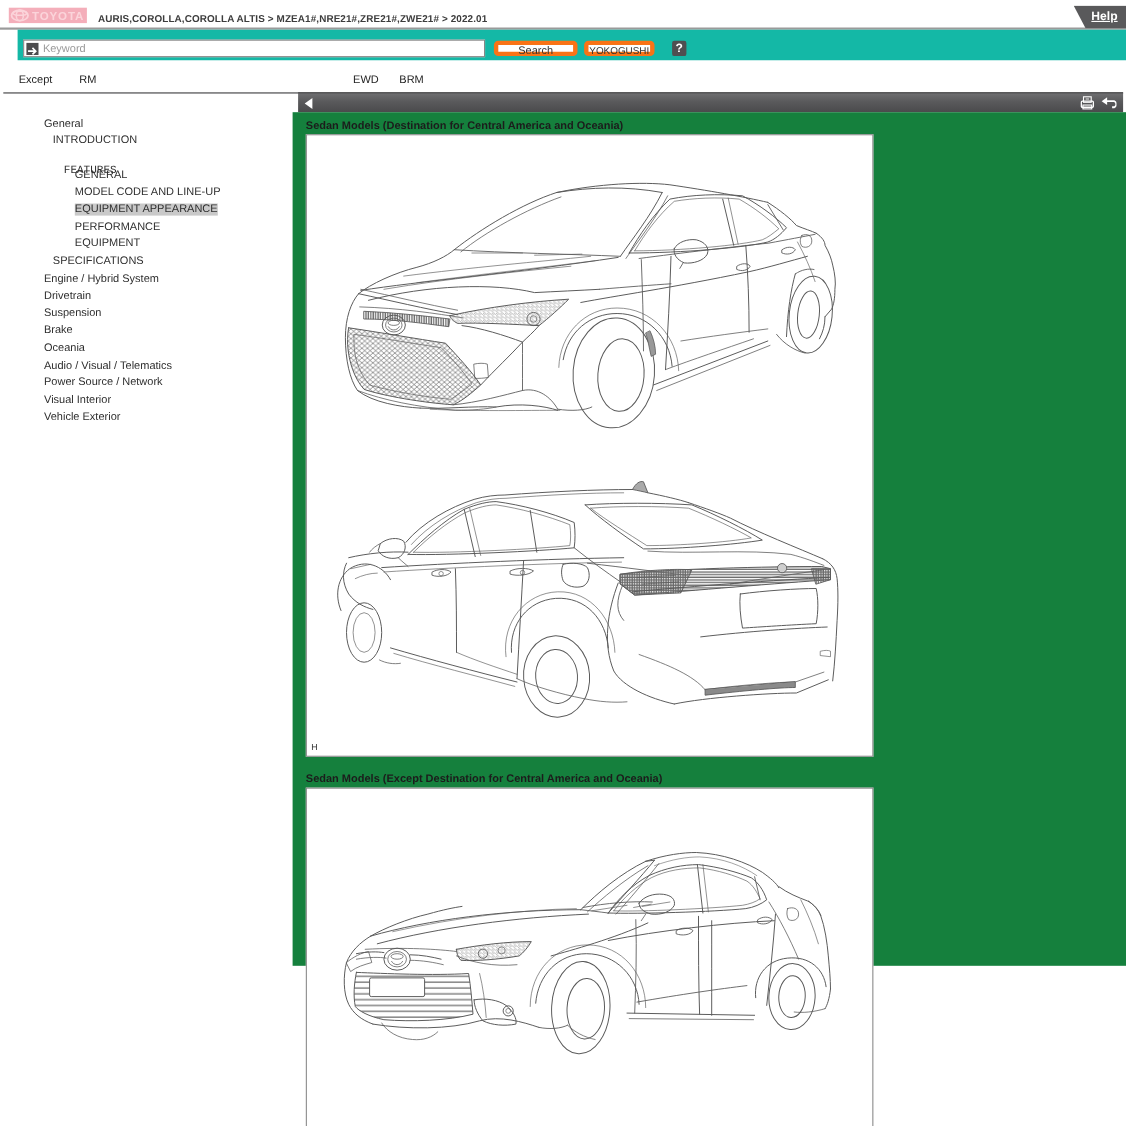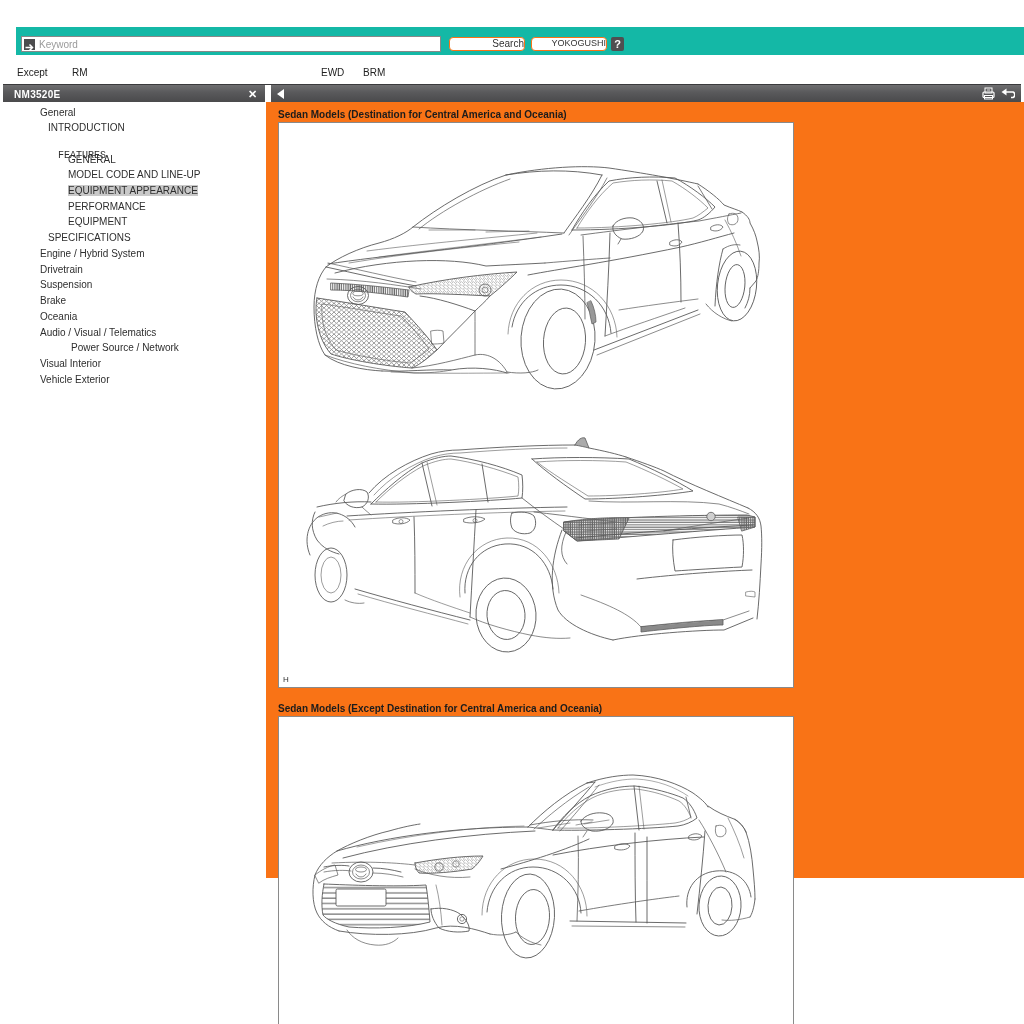--- a/index.html
+++ b/index.html
@@ -18,24 +18,24 @@
      clip-path:polygon(0 0, 100% 0, 100% 100%, 11px 100%); }
   #help span { position:absolute; right:8px; top:4px; color:#fff; font-size:11px; font-weight:bold;
      text-decoration:underline; }
 
   
   #searchrow { position:absolute; left:16px; top:27px; width:1024px; height:28px; background:#14b8a6; }
   #kwbox { position:absolute; left:5px; top:9px; width:420px; height:16px; background:#fff;
      border:1px solid #888; }
   #kwicon { position:absolute; left:2px; top:2px; width:11px; height:11px; background:#4c4c4e; }
   #kwph { position:absolute; left:17px; top:2px; font-size:10px; color:#9a9a9a; }
-  .btn { position:absolute; top:10px; height:14px; background:#fff; border:1px solid #f97316;
-     border-radius:4px; font-size:10px; color:#333; text-align:right; }
+  .btn { position:absolute; top:10px; height:14px; background:#fff; border:4px solid #f97316;
+     border-radius:4px; font-size:10px; color:#333; text-align:center; }
   #btnsearch { left:433px; width:76px; }
-  #btnyoko { left:515px; width:76px; font-size:9px; }
+  #btnyoko { left:515px; width:64px; font-size:9px; }
   #qicon { position:absolute; left:595px; top:10px; width:13px; height:14px; background:#4f4f51;
      color:#fff; font-size:11px; font-weight:bold; text-align:center; line-height:14px;
      border-radius:2px; }
 
   
   #tabs { position:absolute; left:0; top:55px; width:1024px; height:29px; background:#fff;
       font-size:10px; color:#222; }
   #tabs span { position:absolute; top:12px; }
 
   
@@ -51,29 +51,43 @@
      border-width:5px 7px 5px 0; border-color:transparent #fff transparent transparent; }
 
   
   #tree { position:absolute; left:0; top:102px; width:265px; height:922px; background:#fff;
      font-size:10px; color:#2e2e2e; }
   .ti { position:absolute; white-space:nowrap; }
   .hl { background:#c9c9c9; }
 
   
   #content { position:absolute; left:266px; top:102px; width:758px; height:776px;
-     background:#f97316; }
+     background:#15803d; }
   .h2 { position:absolute; font-size:10px; font-weight:bold; color:#1c1c1c;
      letter-spacing:0; }
   .imgbox { position:absolute; background:#fff; border:1px solid #8a8a8a; }
   #hlab { position:absolute; left:4px; bottom:3px; font-size:8px; color:#333; }
 </style>
 </head>
 <body>
 <div id="page">
+  <div id="hdr">
+    <div id="logo">
+        <svg width="71" height="14" viewBox="0 0 71 14">
+      <ellipse cx="10" cy="7" rx="7.5" ry="4.8" fill="none" stroke="#fbd4da" stroke-width="1.6"></ellipse>
+      <ellipse cx="10" cy="7" rx="3.2" ry="4.8" fill="none" stroke="#fbd4da" stroke-width="1.4"></ellipse>
+      <ellipse cx="10" cy="5" rx="6.2" ry="1.9" fill="none" stroke="#fbd4da" stroke-width="1.4"></ellipse>
+      <text x="21" y="11" font-family="Liberation Sans, sans-serif" font-size="10.5" font-weight="bold" letter-spacing="0.8" fill="#fbd4da">TOYOTA</text>
+    </svg>
+      </div>
+    <div id="crumb">AURIS,COROLLA,COROLLA ALTIS &gt; MZEA1#,NRE21#,ZRE21#,ZWE21# &gt; 2022.01</div>
+    <div id="help">
+        <span>Help</span>
+      </div>
+  </div>
 
   <div id="searchrow">
     <div id="kwbox">
       <div id="kwicon"><svg width="11" height="11" viewBox="0 0 11 11">
             <path d="M1.5,5.5 L8.5,5.5 M5.5,2.5 L8.5,5.5 L5.5,8.5" fill="none" stroke="#fff" stroke-width="1.5"></path>
           </svg></div>
       <div id="kwph">Keyword</div>
     </div>
     <div class="btn" id="btnsearch">Search</div>
     <div class="btn" id="btnyoko">YOKOGUSHI</div>
@@ -81,24 +95,20 @@
   </div>
 
   <div id="tabs">
     <span style="left:17px">Except</span>
     <span style="left:72px">RM</span>
     <span style="left:321px">EWD</span>
     <span style="left:363px">BRM</span>
   </div>
 
   <div style="position:absolute;left:3px;top:84px;width:1018px;height:1px;background:#3a3a3c;"></div>
-  <div class="dbar" id="lbar">
-      <b>NM3520E</b>
-      <span id="lx">✕</span>
-    </div>
   <div class="dbar" id="rbar">
       <span id="rtri"></span>
     <svg width="13" height="13" viewBox="0 0 13 13" style="position:absolute;right:26px;top:2px;">
       <rect x="3" y="1" width="7" height="5" fill="none" stroke="#fff" stroke-width="1"></rect>
       <rect x="1" y="5" width="11" height="5.5" rx="1" fill="none" stroke="#fff" stroke-width="1.2"></rect>
       <rect x="2.5" y="8.5" width="8" height="3.5" fill="none" stroke="#fff" stroke-width="1"></rect>
       <path d="M5,3 L8,3" stroke="#fff" stroke-width="0.8"></path>
     </svg>
     <svg width="14" height="12" viewBox="0 0 14 12" style="position:absolute;right:6px;top:3px;">
       <path d="M4,4 L12,4 A3,3 0 0 1 12,9.5 L10,9.5" fill="none" stroke="#fff" stroke-width="1.6"></path>
@@ -115,21 +125,21 @@
     <div class="ti hl" style="left:68px; top:83px;">EQUIPMENT APPEARANCE</div>
     <div class="ti" style="left:68px; top:98.5px;">PERFORMANCE</div>
     <div class="ti" style="left:68px; top:114px;">EQUIPMENT</div>
     <div class="ti" style="left:48px; top:130px;">SPECIFICATIONS</div>
     <div class="ti" style="left:40px; top:145.5px;">Engine / Hybrid System</div>
     <div class="ti" style="left:40px; top:161.5px;">Drivetrain</div>
     <div class="ti" style="left:40px; top:177px;">Suspension</div>
     <div class="ti" style="left:40px; top:193px;">Brake</div>
     <div class="ti" style="left:40px; top:208.5px;">Oceania</div>
     <div class="ti" style="left:40px; top:224.5px;">Audio / Visual / Telematics</div>
-    <div class="ti" style="left:40px; top:240px;margin-left:31px;">Power Source / Network</div>
+    <div class="ti" style="left:40px; top:240px;">Power Source / Network</div>
     <div class="ti" style="left:40px; top:256px;">Visual Interior</div>
     <div class="ti" style="left:40px; top:271.5px;">Vehicle Exterior</div>
   </div>
 
   <div id="content">
     <div class="h2" style="left:12px; top:7px;">Sedan Models (Destination for Central America and Oceania)</div>
     <div class="imgbox" id="box1" style="left:12px; top:20px; width:516px; height:566px;">
 <svg width="514" height="564" viewBox="0 0 514 564" style="position:absolute;left:0;top:0;">
           <defs>
 <pattern id="hex1" width="5" height="4.4" patternUnits="userSpaceOnUse">

